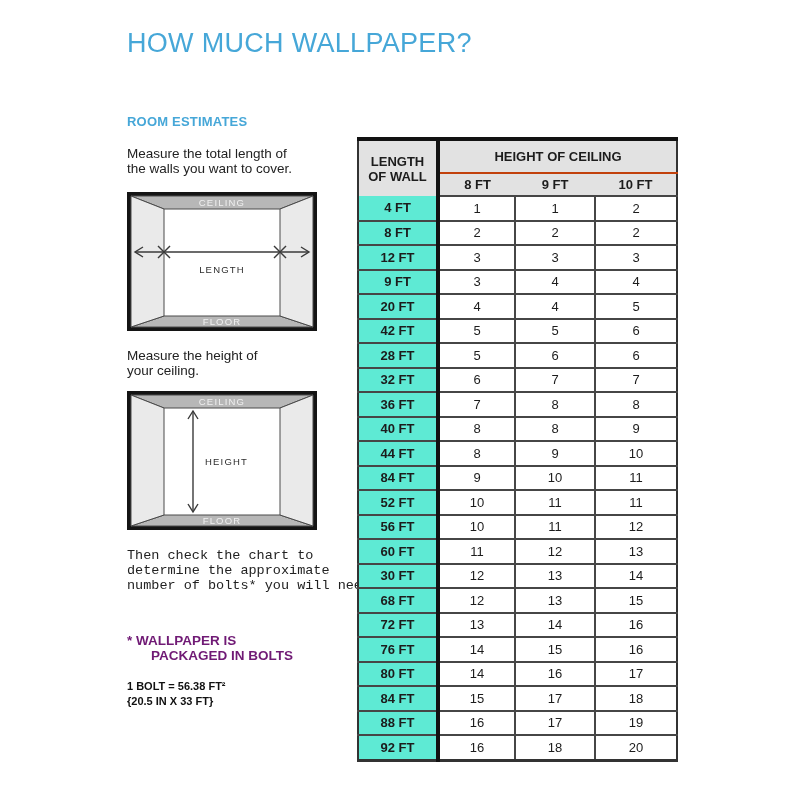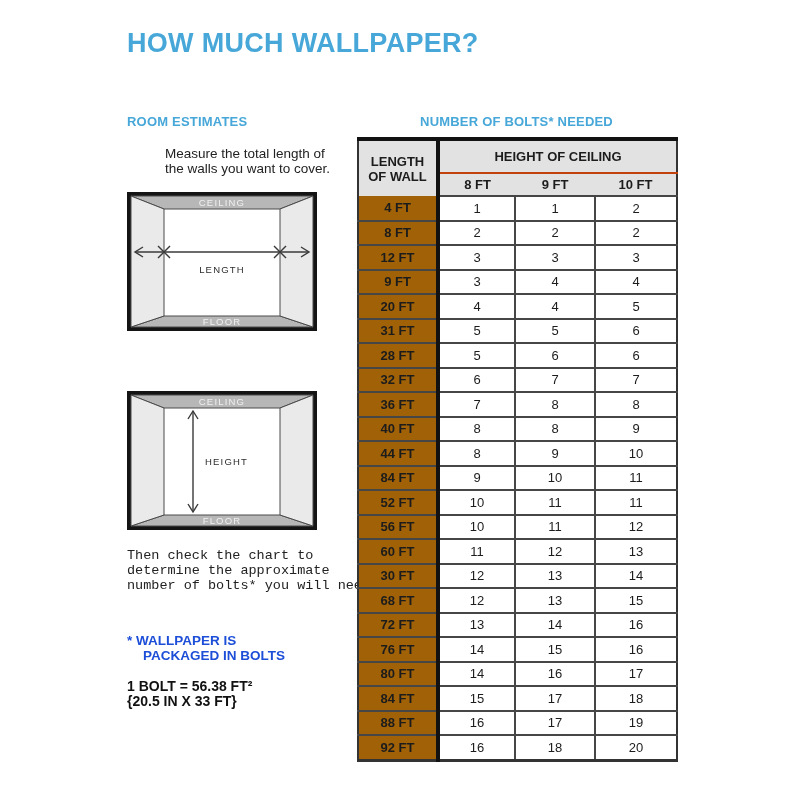--- a/index.html
+++ b/index.html
@@ -6,45 +6,45 @@
   .page {
     position: relative;
     width: 800px; height: 800px;
     background: #ffffff;
     font-family: "Liberation Sans", sans-serif;
     color: #1c1c1c;
     overflow: hidden;
   }
   .page-title {
     position: absolute; left: 127px; top: 28px;
-    font-size: 27px; font-weight: bold; letter-spacing: 0.3px;
+    font-size: 27px; font-weight: normal; letter-spacing: 0.3px;
     color: #46a7d8;
   }
   .section-heading {
     position: absolute; left: 127px; top: 114px;
     font-size: 13px; font-weight: bold; letter-spacing: 0.2px;
     color: #46a7d8;
     text-align: center;
   }
   .step {
     position: absolute; left: 127px;
     font-size: 13.5px; line-height: 15px;
     white-space: pre-line; color: #222222;
   }
-  #step-length { top: 146px; margin-left: 38px; }
+  #step-length { top: 146px; }
   #step-height { top: 348px; }
   #step-chart  { top: 548px; font-family: Liberation Mono, monospace; }
   .footnote {
     position: absolute; left: 127px; top: 633px;
-    font-size: 13.5px; font-weight: bold; line-height: 15px; color: #1d4ed8;
-  }
-  .footnote .line2 { margin-left: 16px; }
+    font-size: 13.5px; font-weight: bold; line-height: 15px; color: #701a75;
+  }
+  .footnote .line2 { margin-left: 24px; }
   .boltspec {
     position: absolute; left: 127px; top: 679px;
-    font-size: 14px; font-weight: bold; line-height: 15px; color: #111111;
+    font-size: 11px; font-weight: bold; line-height: 15px; color: #111111;
   }
   svg.diagram { position: absolute; left: 127px; }
   #diagram-length { top: 192px; }
   #diagram-height { top: 391px; }
   .diagram-label {
     font-family: "Liberation Sans", sans-serif;
     font-size: 9.5px; letter-spacing: 1.2px;
   }
   .panel-label { fill: #f0f0f0; }
   .measure-label { fill: #2d2d2d; }
@@ -65,21 +65,21 @@
     font-size: 13px; text-align: center; padding: 0; color: #1c1c1c;
   }
   .bolts-table thead th { background: #e2e2e2; font-weight: bold; }
   .bolts-table .corner {
     border-right: 4px solid #121212;
     white-space: pre-line; line-height: 15px;
   }
   .bolts-table .group-header { height: 31px; border-bottom: 2px solid #c2410c; }
   .bolts-table .subheader th { height: 21px; border-bottom: 2px solid #464646; }
   .bolts-table tbody th {
-    background: #a16207; font-weight: bold;
+    background: #5eead4; font-weight: bold;
     border-right: 4px solid #121212;
     height: 22.5px; border-bottom: 2px solid #464646;
   }
   .bolts-table tbody td {
     background: #ffffff; height: 22.5px;
     border-bottom: 2px solid #464646;
   }
   .bolts-table tbody td + td { border-left: 2px solid #464646; }
 </style>
 </head>
@@ -107,20 +107,22 @@
       <polyline points="16,55 8,60 16,65"></polyline>
       <polyline points="174,55 182,60 174,65"></polyline>
       <line x1="31" y1="54" x2="43" y2="66"></line>
       <line x1="31" y1="66" x2="43" y2="54"></line>
       <line x1="147" y1="54" x2="159" y2="66"></line>
       <line x1="147" y1="66" x2="159" y2="54"></line>
     </g>
     <text x="95" y="81" text-anchor="middle" class="diagram-label measure-label">LENGTH</text>
   </svg>
 
+  <div class="step" id="step-height">Measure the height of
+your ceiling.</div>
 
   <svg id="diagram-height" class="diagram" width="190" height="139" viewBox="0 0 190 139">
     <rect x="2" y="2" width="186" height="135" fill="#ffffff" stroke="#141414" stroke-width="4"></rect>
     <polygon points="4,4 186,4 153,17 37,17" fill="#b7b7b7" stroke="#4a4a4a" stroke-width="1"></polygon>
     <polygon points="4,135 37,124 153,124 186,135" fill="#b7b7b7" stroke="#4a4a4a" stroke-width="1"></polygon>
     <polygon points="4,4 37,17 37,124 4,135" fill="#eaeaea" stroke="#4a4a4a" stroke-width="1"></polygon>
     <polygon points="186,4 153,17 153,124 186,135" fill="#eaeaea" stroke="#4a4a4a" stroke-width="1"></polygon>
     <text x="95" y="14" text-anchor="middle" class="diagram-label panel-label">CEILING</text>
     <text x="95" y="133" text-anchor="middle" class="diagram-label panel-label">FLOOR</text>
     <g stroke="#3a3a3a" stroke-width="1.4" fill="none">
@@ -138,21 +140,20 @@
   <div class="footnote">
     <div>* WALLPAPER IS</div>
     <div class="line2">PACKAGED IN BOLTS</div>
   </div>
 
   <div class="boltspec">
     <div>1 BOLT = 56.38 FT²</div>
     <div>{20.5 IN X 33 FT}</div>
   </div>
 
-  <div class="table-title">NUMBER OF BOLTS* NEEDED</div>
 
   <table class="bolts-table">
     <colgroup>
       <col style="width:80px">
         <col style="width:77px">
         <col style="width:80px">
         <col style="width:82px">
     </colgroup>
     <thead>
       <tr>
@@ -191,21 +192,21 @@
           <td>4</td>
           <td>4</td>
         </tr>
         <tr>
           <th>20 FT</th>
           <td>4</td>
           <td>4</td>
           <td>5</td>
         </tr>
         <tr>
-          <th>31 FT</th>
+          <th>42 FT</th>
           <td>5</td>
           <td>5</td>
           <td>6</td>
         </tr>
         <tr>
           <th>28 FT</th>
           <td>5</td>
           <td>6</td>
           <td>6</td>
         </tr>

